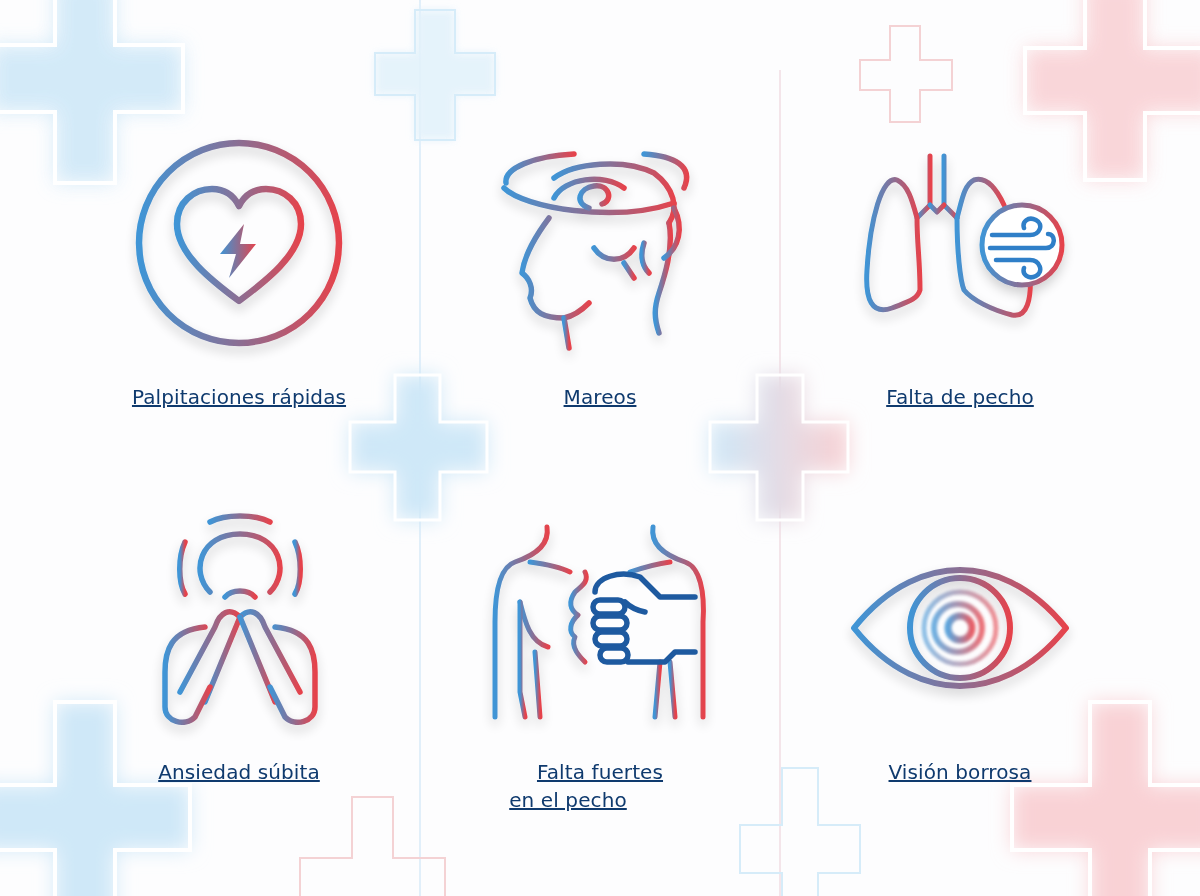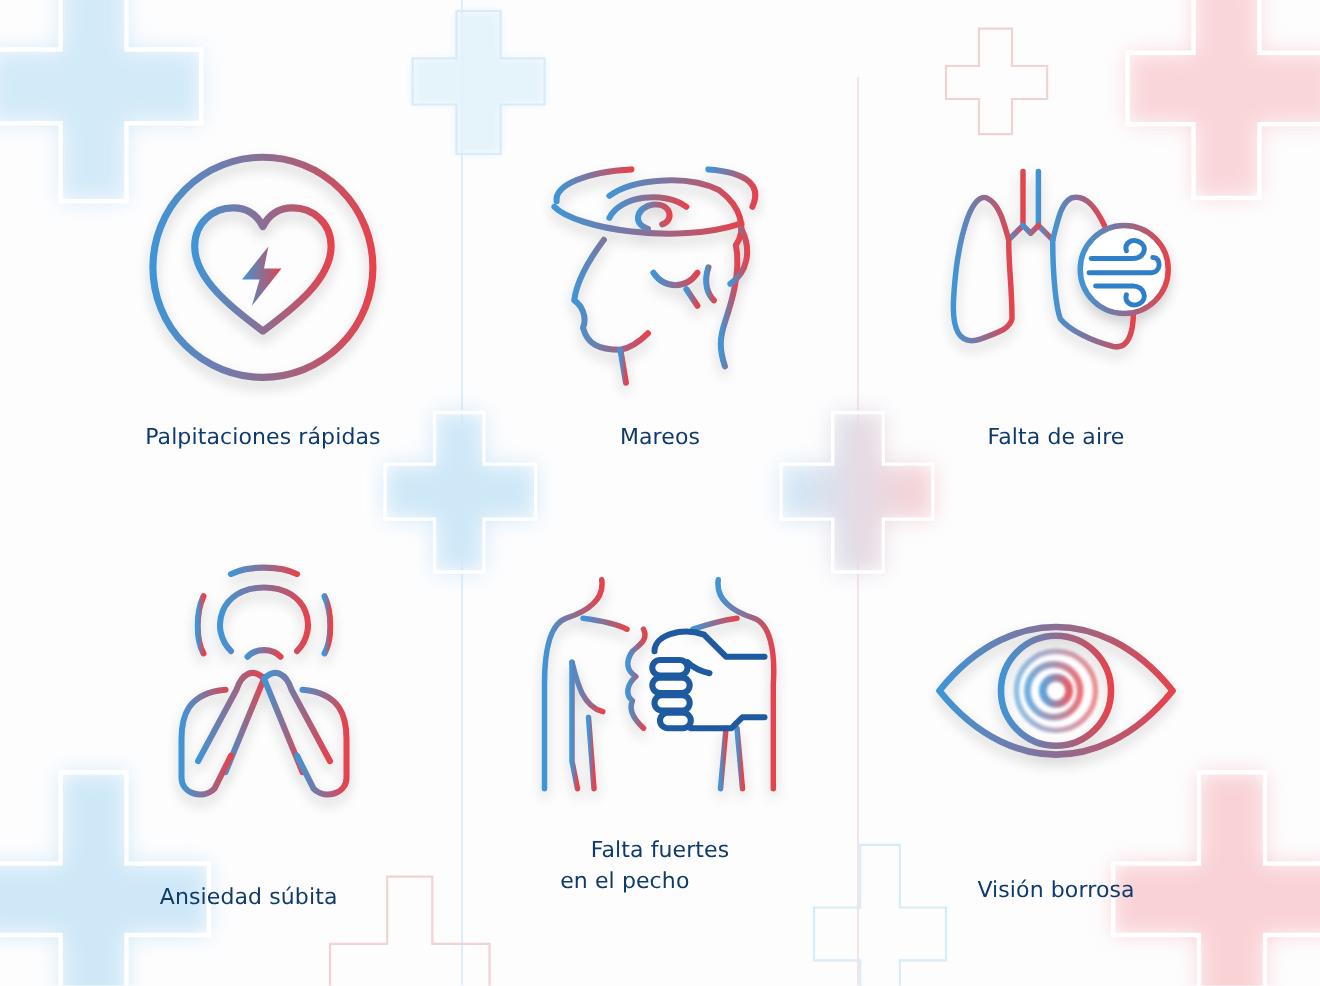--- a/index.html
+++ b/index.html
@@ -14,20 +14,21 @@
   .label {
     position:absolute;
     color:#0f3a6e;
     font-size:20px;
     font-weight:500;
     text-align:center;
     white-space:nowrap;
     letter-spacing:0.1px;
     line-height:28px;
     transform:translateX(-50%);
+    text-decoration:underline;
   }
 </style>
 </head>
 <body>
 
 <div class="bg-layer">
   <svg width="1200" height="896" viewBox="0 0 1200 896">
     <defs>
       <linearGradient id="hl" x1="0" y1="0" x2="1" y2="0">
         <stop offset="0" stop-color="#8cc7ea" stop-opacity="0"></stop>
@@ -196,21 +197,21 @@
         <path d="M95 68 C 95 100, 98 130, 102 140 C 110 150, 130 160, 150 165 C 165 168, 170 150, 168 120"></path>
         <circle cx="160" cy="95" r="40" fill="#ffffff"></circle>
       </g>
       <g fill="none" stroke="#2f7fc8" stroke-width="4.5" stroke-linecap="round">
         <path d="M130 85 H168 C 178 85, 182 74, 174 70 C 166 66, 160 72, 162 78"></path>
         <path d="M128 98 H184 C 194 98, 194 84, 186 84"></path>
         <path d="M134 110 H168 C 178 110, 182 122, 174 126 C 166 130, 160 124, 162 118"></path>
       </g>
     </svg>
   </div>
-  <div class="label" style="left:960px;top:383px;">Falta de aire</div>
+  <div class="label" style="left:960px;top:383px;">Falta de pecho</div>
 </div>
 
 <div>
   <div class="icon-wrap" style="left:160px;top:512px;">
     <svg width="160" height="216" viewBox="0 0 160 216">
       <g filter="url(#iconshadow)" fill="none" stroke="url(#g)" stroke-width="5.5" stroke-linecap="round" stroke-linejoin="round">
         <path d="M50 10 C 65 2, 95 2, 110 10"></path>
         <path d="M25 30 C 18 45, 18 70, 25 82"></path>
         <path d="M135 30 C 142 45, 142 70, 135 82"></path>
         <path d="M5 50 V75"></path>
@@ -219,21 +220,21 @@
         <path d="M65 85 C 72 77, 88 77, 95 85"></path>
         <path d="M80 105 C 70 95, 60 100, 55 115 L20 180"></path>
         <path d="M80 105 C 90 95, 100 100, 105 115 L140 180"></path>
         <path d="M80 105 L45 190"></path>
         <path d="M80 105 L115 190"></path>
         <path d="M45 115 C 10 118, 5 140, 5 160 V195 C 5 210, 25 215, 35 205 L50 175"></path>
         <path d="M115 115 C 150 118, 155 140, 155 160 V195 C 155 210, 135 215, 125 205 L110 175"></path>
       </g>
     </svg>
   </div>
-  <div class="label" style="left:226px;top:758px;margin-top:43px;">Ansiedad súbita</div>
+  <div class="label" style="left:239px;top:758px;">Ansiedad súbita</div>
 </div>
 
 <div>
   <div class="icon-wrap" style="left:490px;top:522px;">
     <svg width="222" height="200" viewBox="0 0 222 200">
       <g filter="url(#iconshadow)" fill="none" stroke="url(#g)" stroke-width="5" stroke-linecap="round" stroke-linejoin="round">
         <path d="M57 5 C 60 25, 40 35, 25 40 C 10 45, 5 70, 5 100 V195"></path>
         <path d="M163 5 C 160 25, 180 35, 195 40 C 210 45, 215 70, 213 100 V195"></path>
         <path d="M40 40 C 55 42, 70 45, 80 50"></path>
         <path d="M140 50 C 155 45, 165 42, 180 40"></path>
@@ -266,14 +267,14 @@
         <path d="M4 60 C 40 15, 80 2, 110 2 C 140 2, 180 15, 216 60 C 180 105, 140 118, 110 118 C 80 118, 40 105, 4 60 Z"></path>
         <circle cx="110" cy="60" r="50"></circle>
       </g>
       <g fill="none" stroke="url(#g)" filter="url(#blur2)" stroke-linecap="round">
         <circle cx="110" cy="60" r="36" stroke-width="5" opacity="0.6"></circle>
         <circle cx="108" cy="60" r="24" stroke-width="6" opacity="0.75"></circle>
         <circle cx="110" cy="60" r="12" stroke-width="7" opacity="0.85"></circle>
       </g>
     </svg>
   </div>
-  <div class="label" style="left:960px;top:758px;margin-top:36px;">Visión borrosa</div>
+  <div class="label" style="left:960px;top:758px;">Visión borrosa</div>
 </div>
 
 </body></html>

